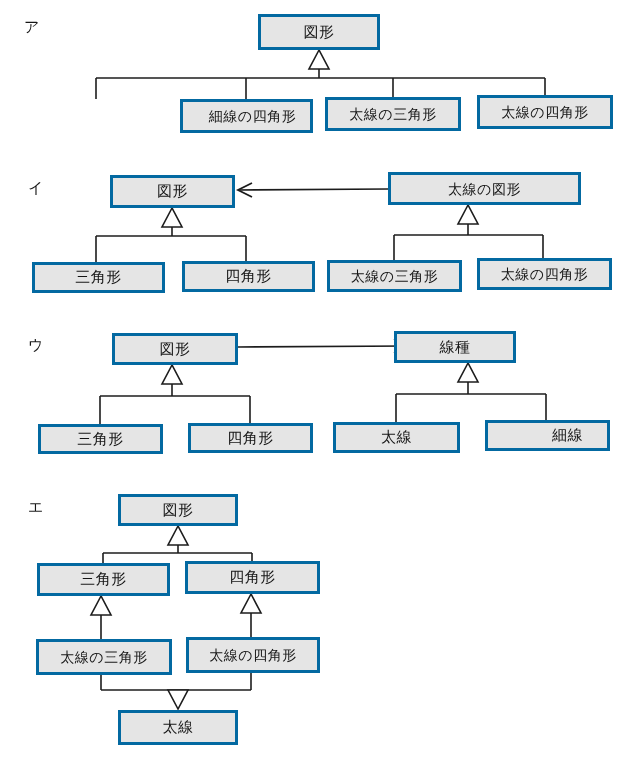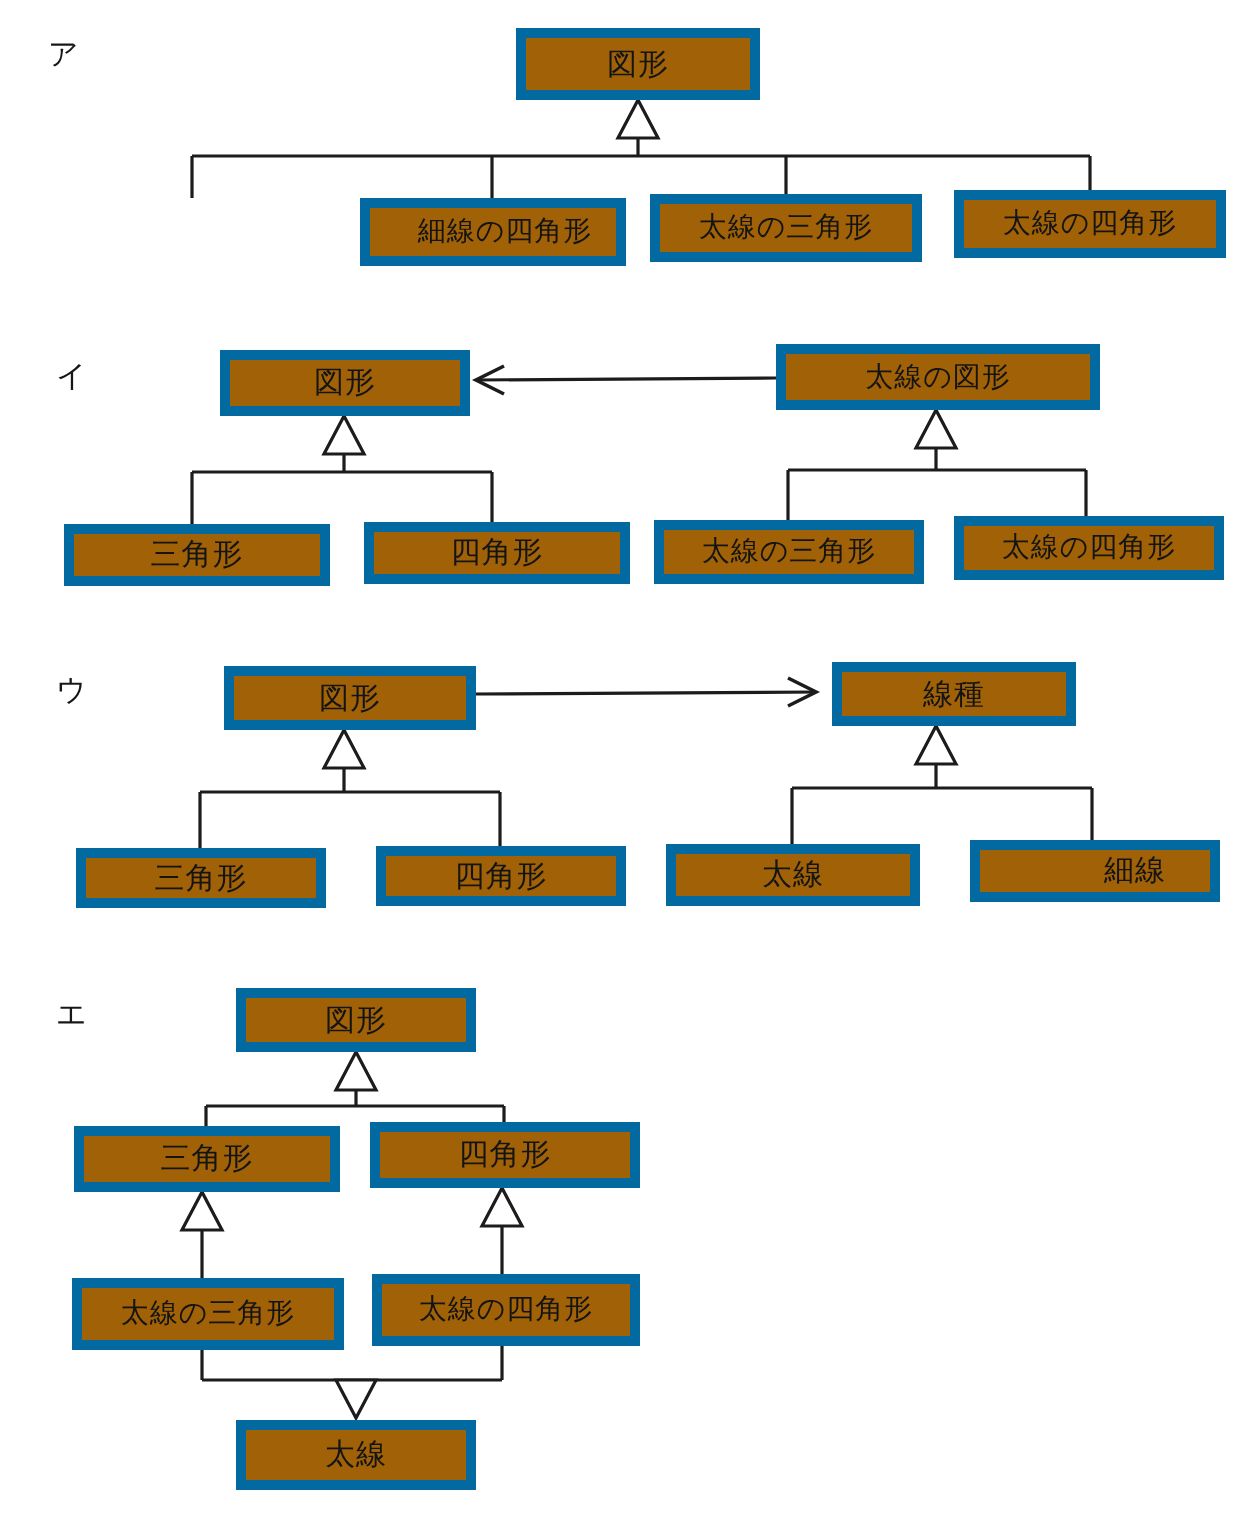--- a/index.html
+++ b/index.html
@@ -23,22 +23,22 @@
   }
   .svg-layer {
     position: absolute;
     left: 0; top: 0;
     width: 629px;
     height: 765px;
   }
   .node-box {
     position: absolute;
     box-sizing: border-box;
-    border: 5px solid #0369a1;
-    background: #a16207;
+    border: 3px solid #0369a1;
+    background: #e5e5e5;
     display: flex;
     align-items: center;
     justify-content: center;
     font-size: 15px;
     letter-spacing: 0.5px;
     color: #141414;
     line-height: 1;
     white-space: nowrap;
   }
   .node-box.small-text { font-size: 14px; }
@@ -101,28 +101,28 @@
       <line x1="178" y1="690" x2="178" y2="690" stroke="#1c1c1c" stroke-width="1.6"></line>
       <polygon points="178,709 168,690 188,690" fill="#ffffff" stroke="#1c1c1c" stroke-width="1.6"></polygon>
     </svg>
 <div class="group-label" style="left: 24px; top: 20px;">ア</div>
     <div class="node-box" style="left: 258px; top: 14px; width: 122px; height: 36px;">図形</div>
     <div class="node-box small-text" style="left: 180px; top: 99px; width: 133px; height: 34px; padding-left: 12px;">細線の四角形</div>
     <div class="node-box small-text" style="left: 325px; top: 97px; width: 136px; height: 34px;">太線の三角形</div>
     <div class="node-box small-text" style="left: 477px; top: 95px; width: 136px; height: 34px;">太線の四角形</div>
     <div class="group-label" style="left: 28px; top: 181px;">イ</div>
     <div class="node-box" style="left: 110px; top: 175px; width: 125px; height: 33px;">図形</div>
-    <div class="node-box small-text" style="left: 388px; top: 172px; width: 162px; height: 33px;">太線の図形</div>
+    <div class="node-box small-text" style="left: 388px; top: 172px; width: 193px; height: 33px;">太線の図形</div>
     <div class="node-box" style="left: 32px; top: 262px; width: 133px; height: 31px;">三角形</div>
     <div class="node-box" style="left: 182px; top: 261px; width: 133px; height: 31px;">四角形</div>
     <div class="node-box small-text" style="left: 327px; top: 260px; width: 135px; height: 32px;">太線の三角形</div>
     <div class="node-box small-text" style="left: 477px; top: 258px; width: 135px; height: 32px;">太線の四角形</div>
     <div class="group-label" style="left: 28px; top: 338px;">ウ</div>
     <div class="node-box" style="left: 112px; top: 333px; width: 126px; height: 32px;">図形</div>
-    <div class="node-box" style="left: 416px; top: 331px; width: 122px; height: 32px;">線種</div>
+    <div class="node-box" style="left: 394px; top: 331px; width: 122px; height: 32px;">線種</div>
     <div class="node-box" style="left: 38px; top: 424px; width: 125px; height: 30px;">三角形</div>
     <div class="node-box" style="left: 188px; top: 423px; width: 125px; height: 30px;">四角形</div>
     <div class="node-box" style="left: 333px; top: 422px; width: 127px; height: 31px;">太線</div>
     <div class="node-box" style="left: 485px; top: 420px; width: 125px; height: 31px; padding-left: 40px;">細線</div>
     <div class="group-label" style="left: 28px; top: 500px;">エ</div>
     <div class="node-box" style="left: 118px; top: 494px; width: 120px; height: 32px;">図形</div>
     <div class="node-box" style="left: 37px; top: 563px; width: 133px; height: 33px;">三角形</div>
     <div class="node-box" style="left: 185px; top: 561px; width: 135px; height: 33px;">四角形</div>
     <div class="node-box small-text" style="left: 36px; top: 639px; width: 136px; height: 36px;">太線の三角形</div>
     <div class="node-box small-text" style="left: 186px; top: 637px; width: 134px; height: 36px;">太線の四角形</div>

